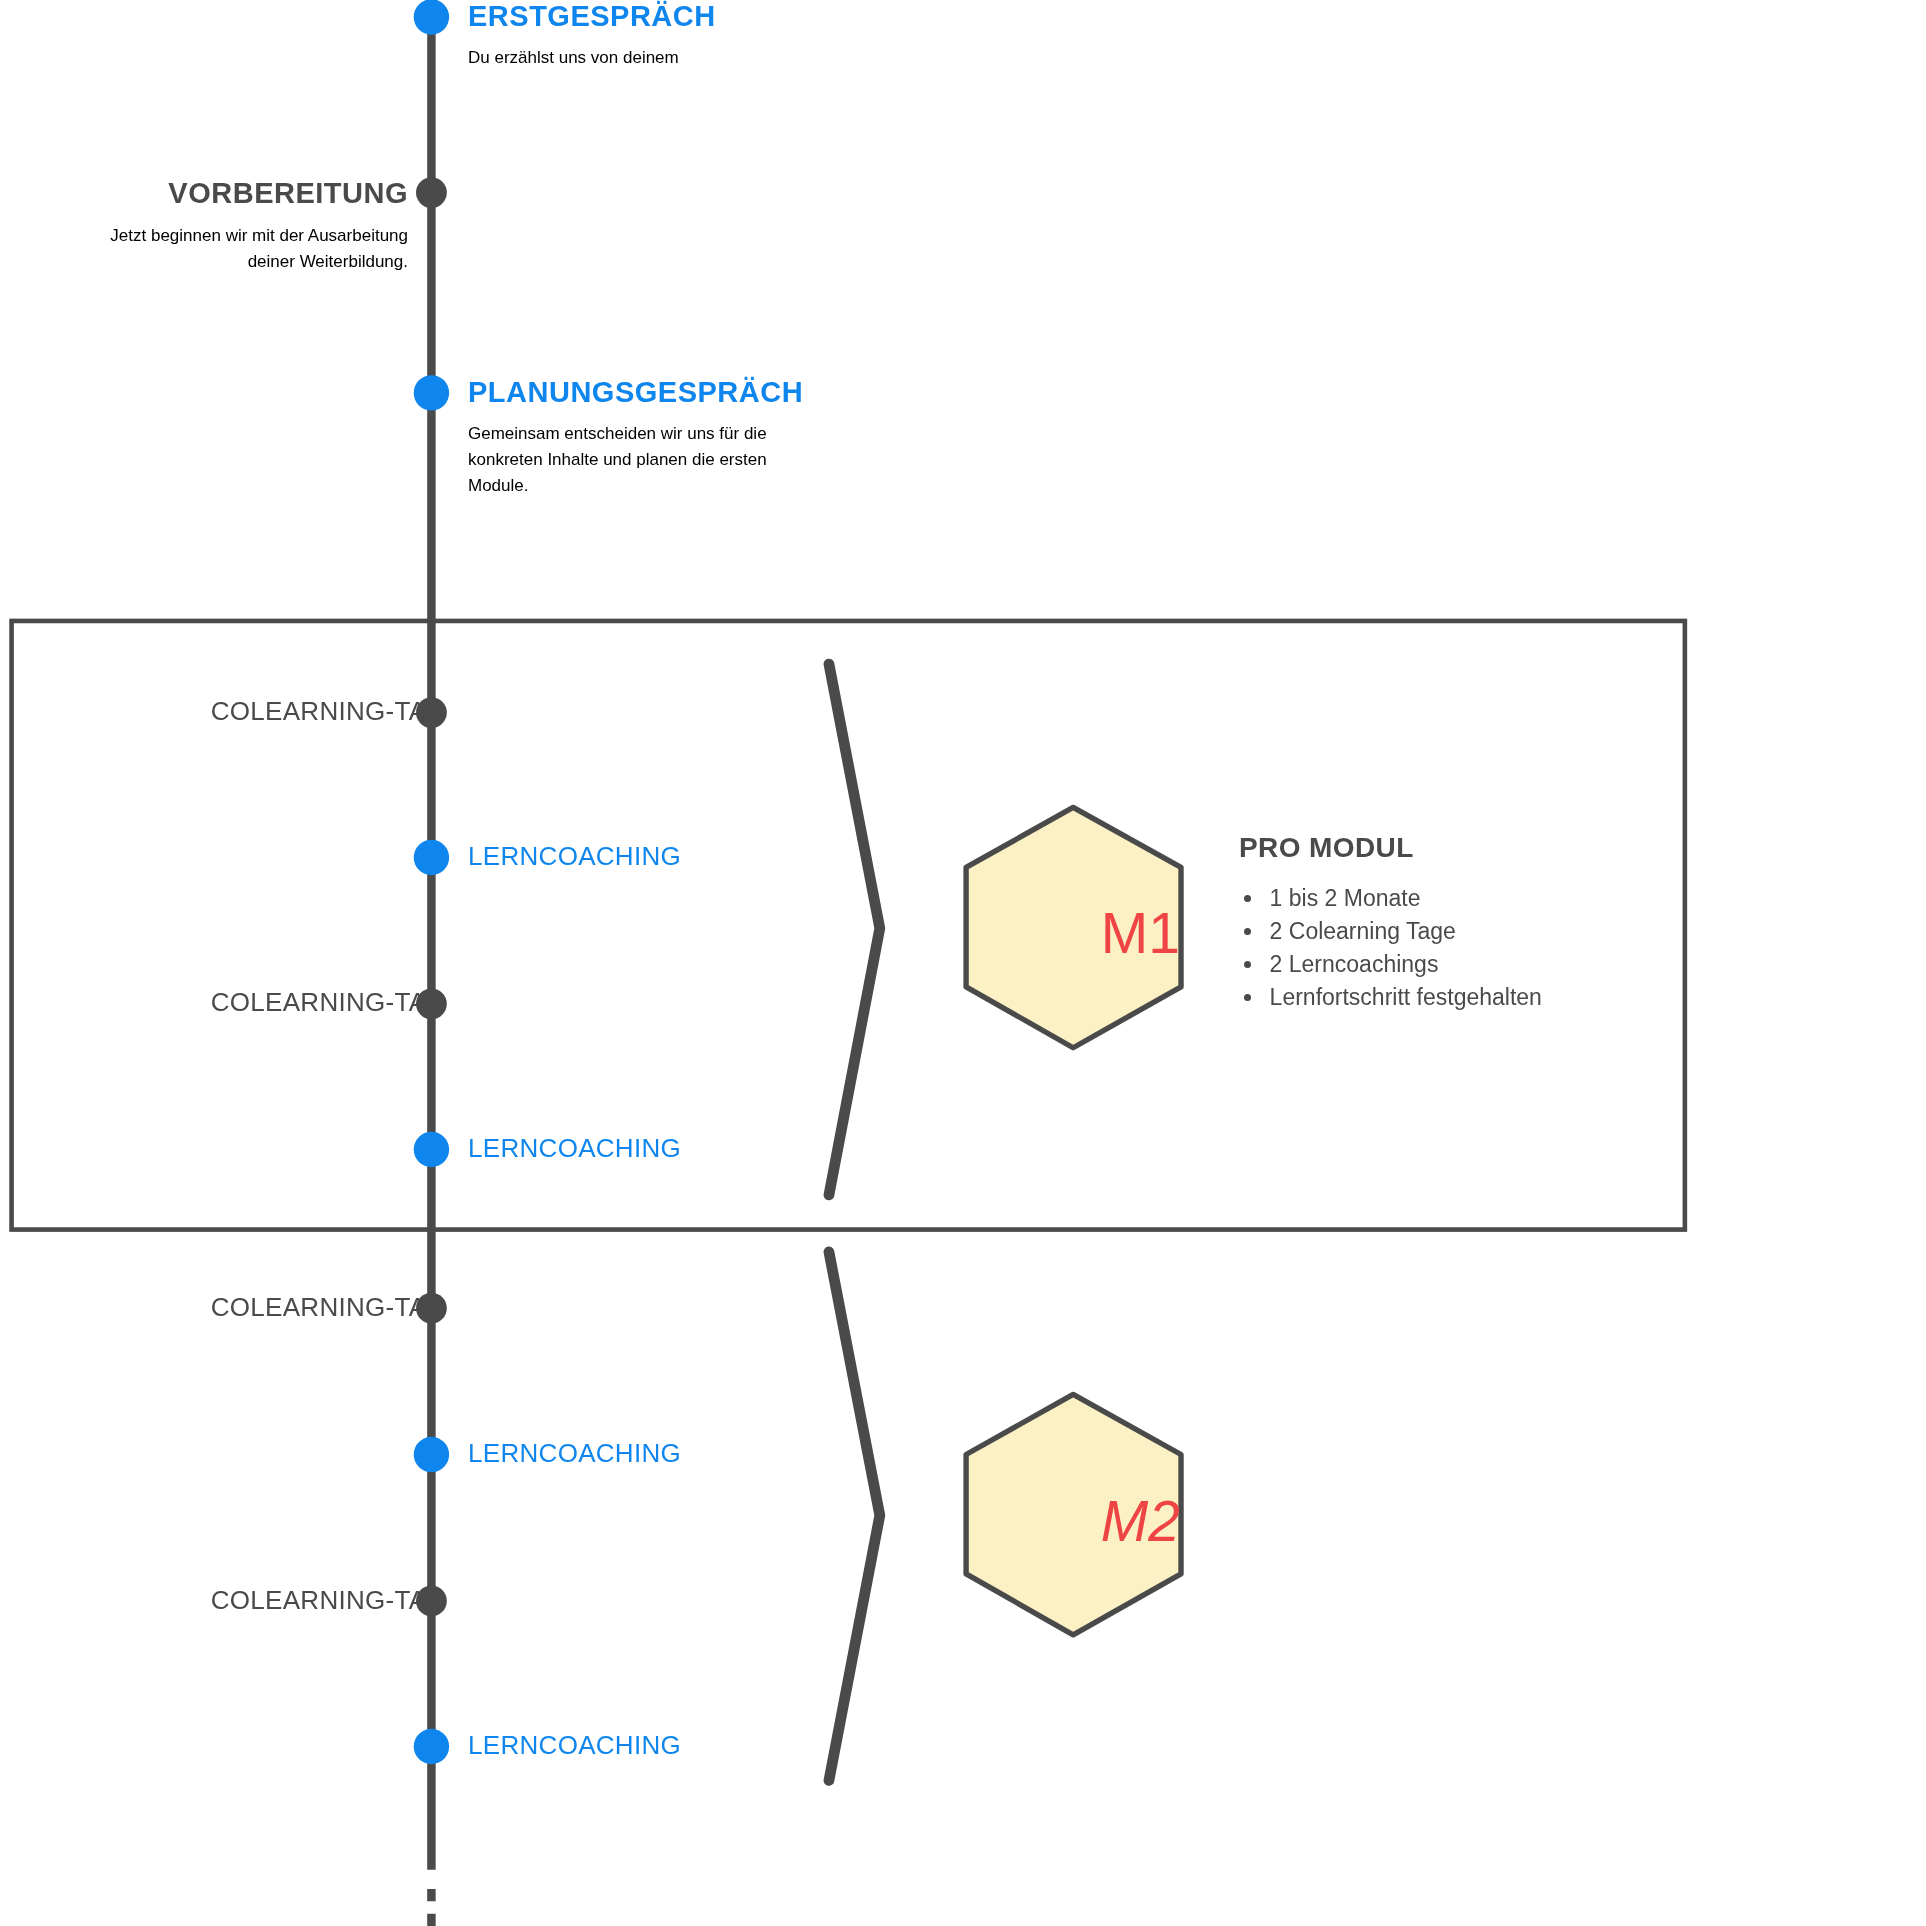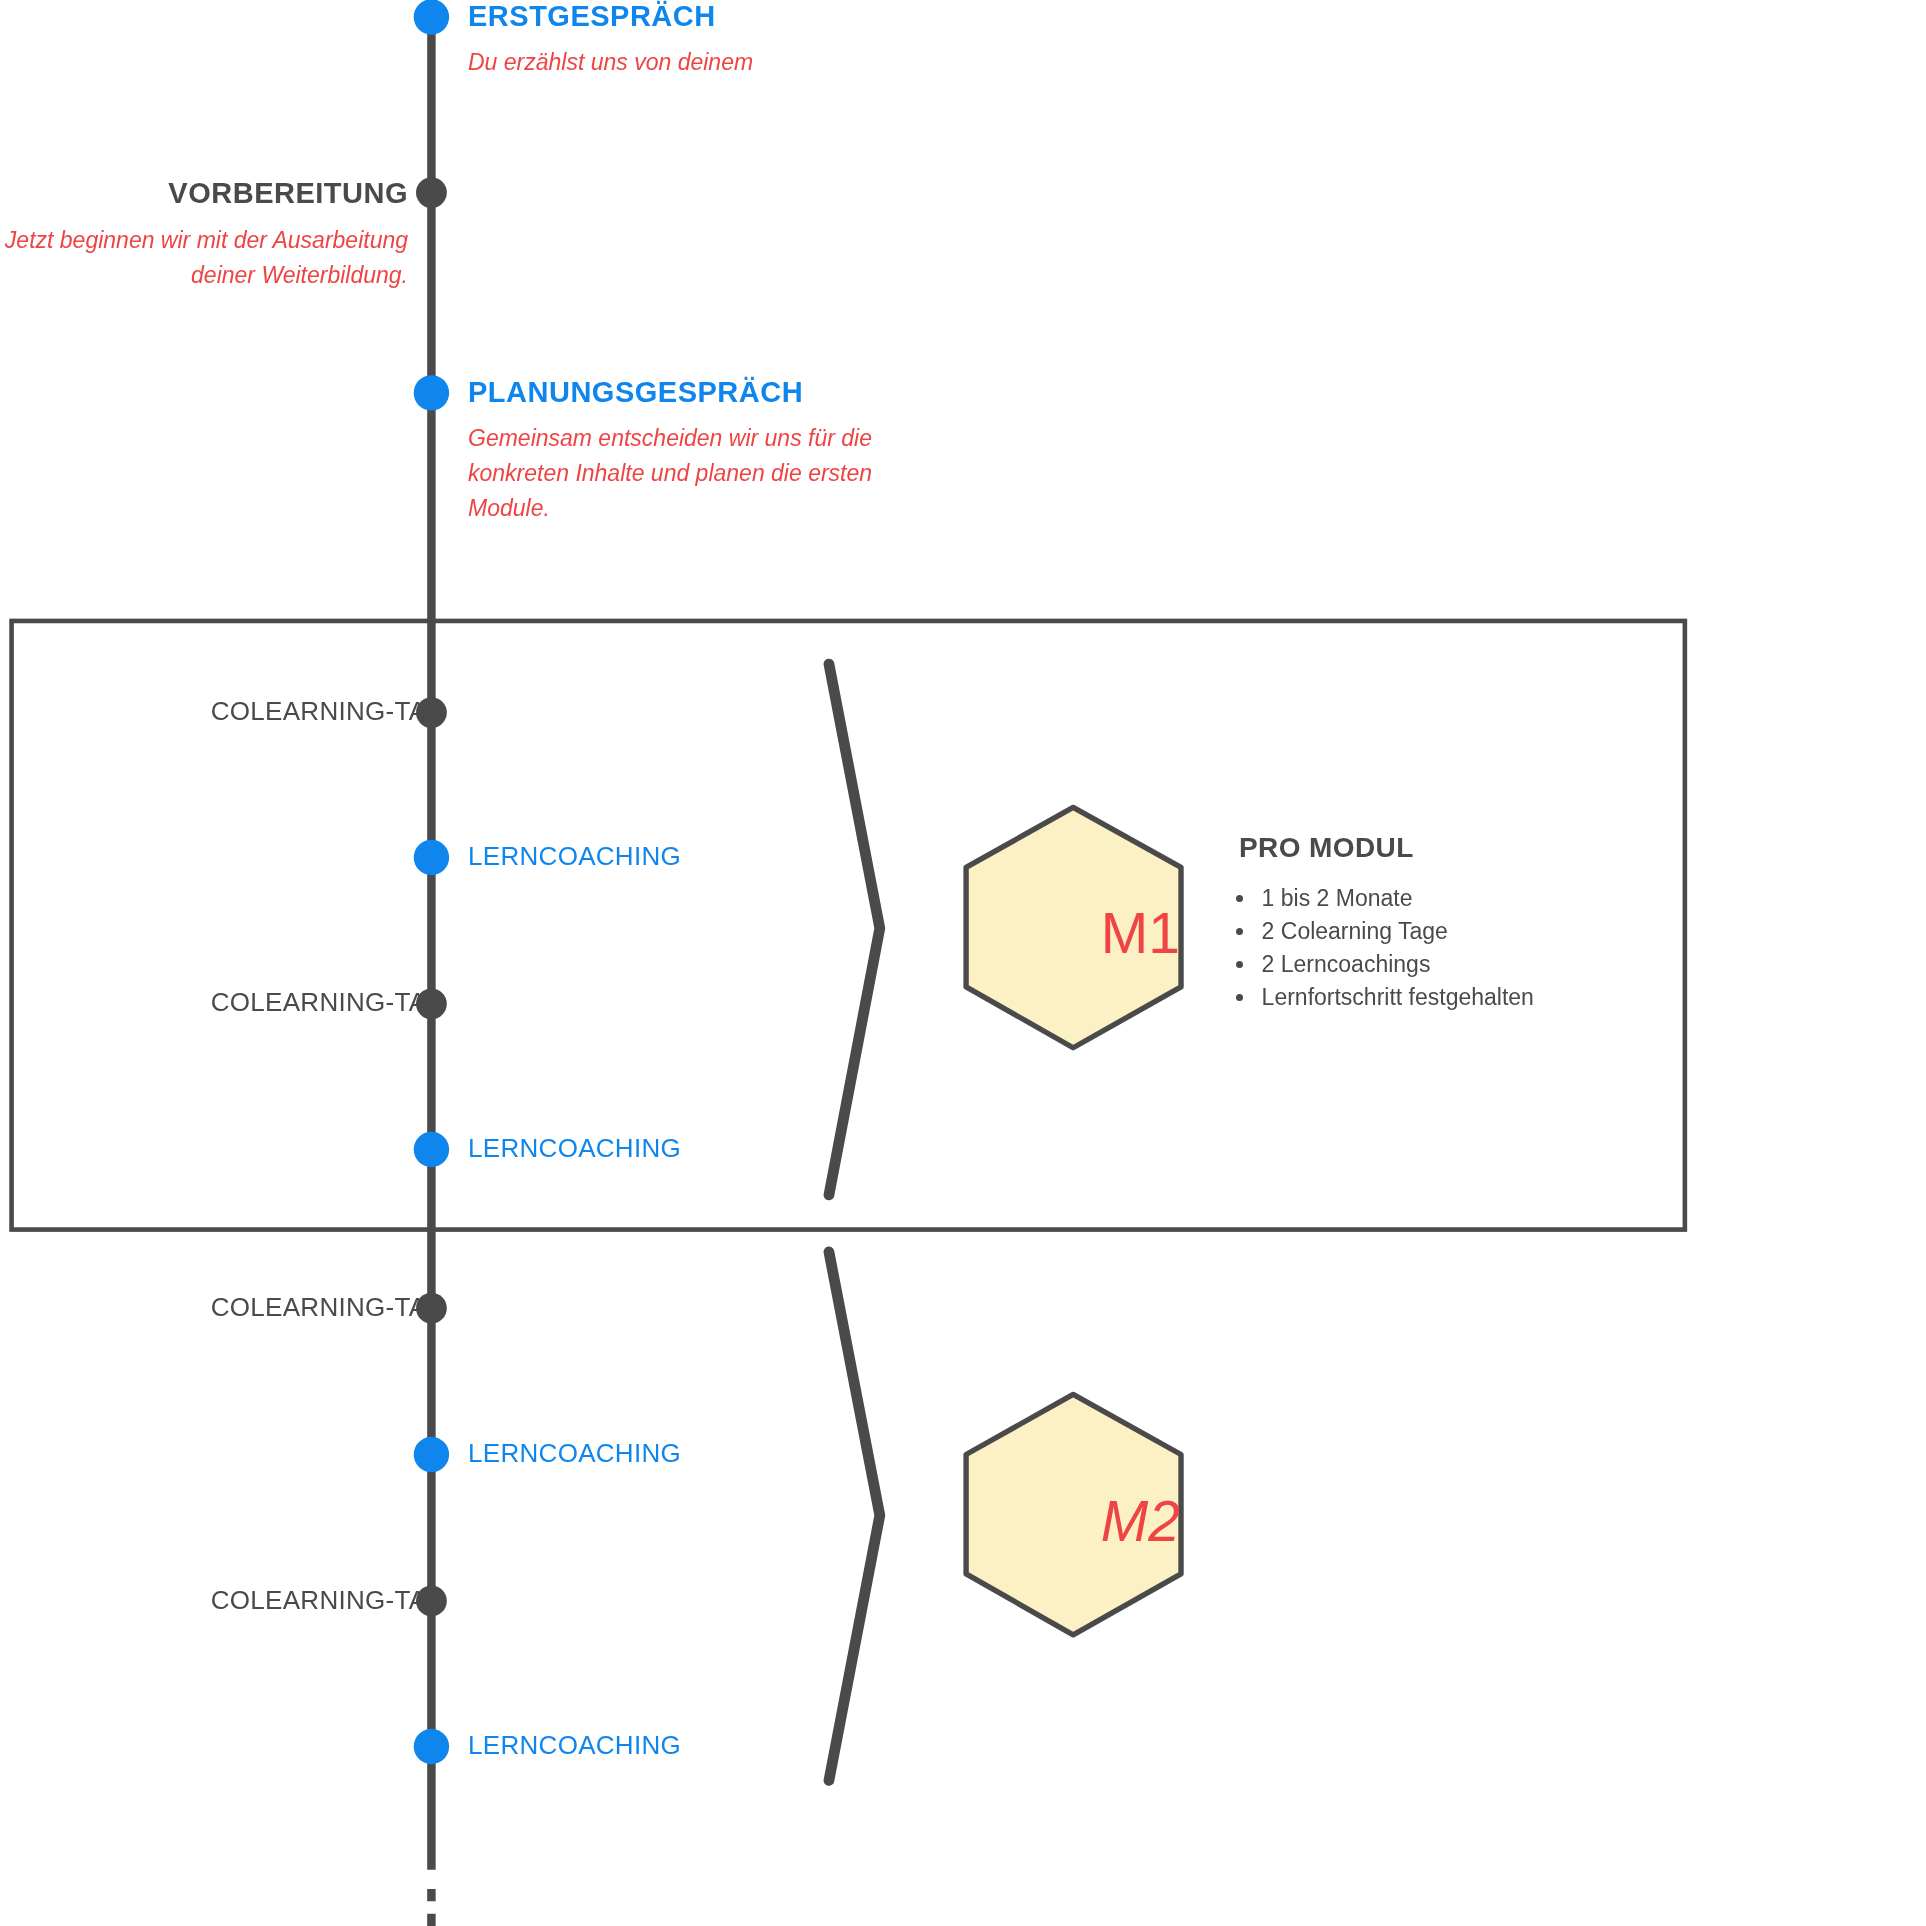--- a/index.html
+++ b/index.html
@@ -32,24 +32,23 @@
   
   .milestone-title {
     font-size: 29px;
     font-weight: bold;
     letter-spacing: 0.5px;
   }
   .milestone-title.blue { color: #0F86ED; }
   .milestone-title.gray { color: #4A4A4A; }
   .milestone-desc {
     position: absolute;
-    font-size: 23px;
-    color: #ef4444;
+    font-size: 17px;
+    color: #000000;
     line-height: 1.52;
-    font-style: italic;
   }
   .milestone-desc.left-block {
     text-align: right;
   }
   
   .event-label {
     position: absolute;
     white-space: nowrap;
     font-size: 26px;
     letter-spacing: 0.3px;
@@ -75,21 +74,21 @@
   }
   .info-title {
     font-size: 28px;
     font-weight: bold;
     color: #4A4A4A;
     letter-spacing: 0.4px;
     margin: 0 0 20px 8px;
     line-height: 1.0;
   }
   .info-list {
-    margin: 0;
+    margin: 8px;
     padding: 0 0 0 26px;
     list-style: disc;
   }
   .info-list li {
     font-size: 23px;
     color: #4A4A4A;
     line-height: 1.43;
     padding-left: 4.6px;
   }
 </style>

